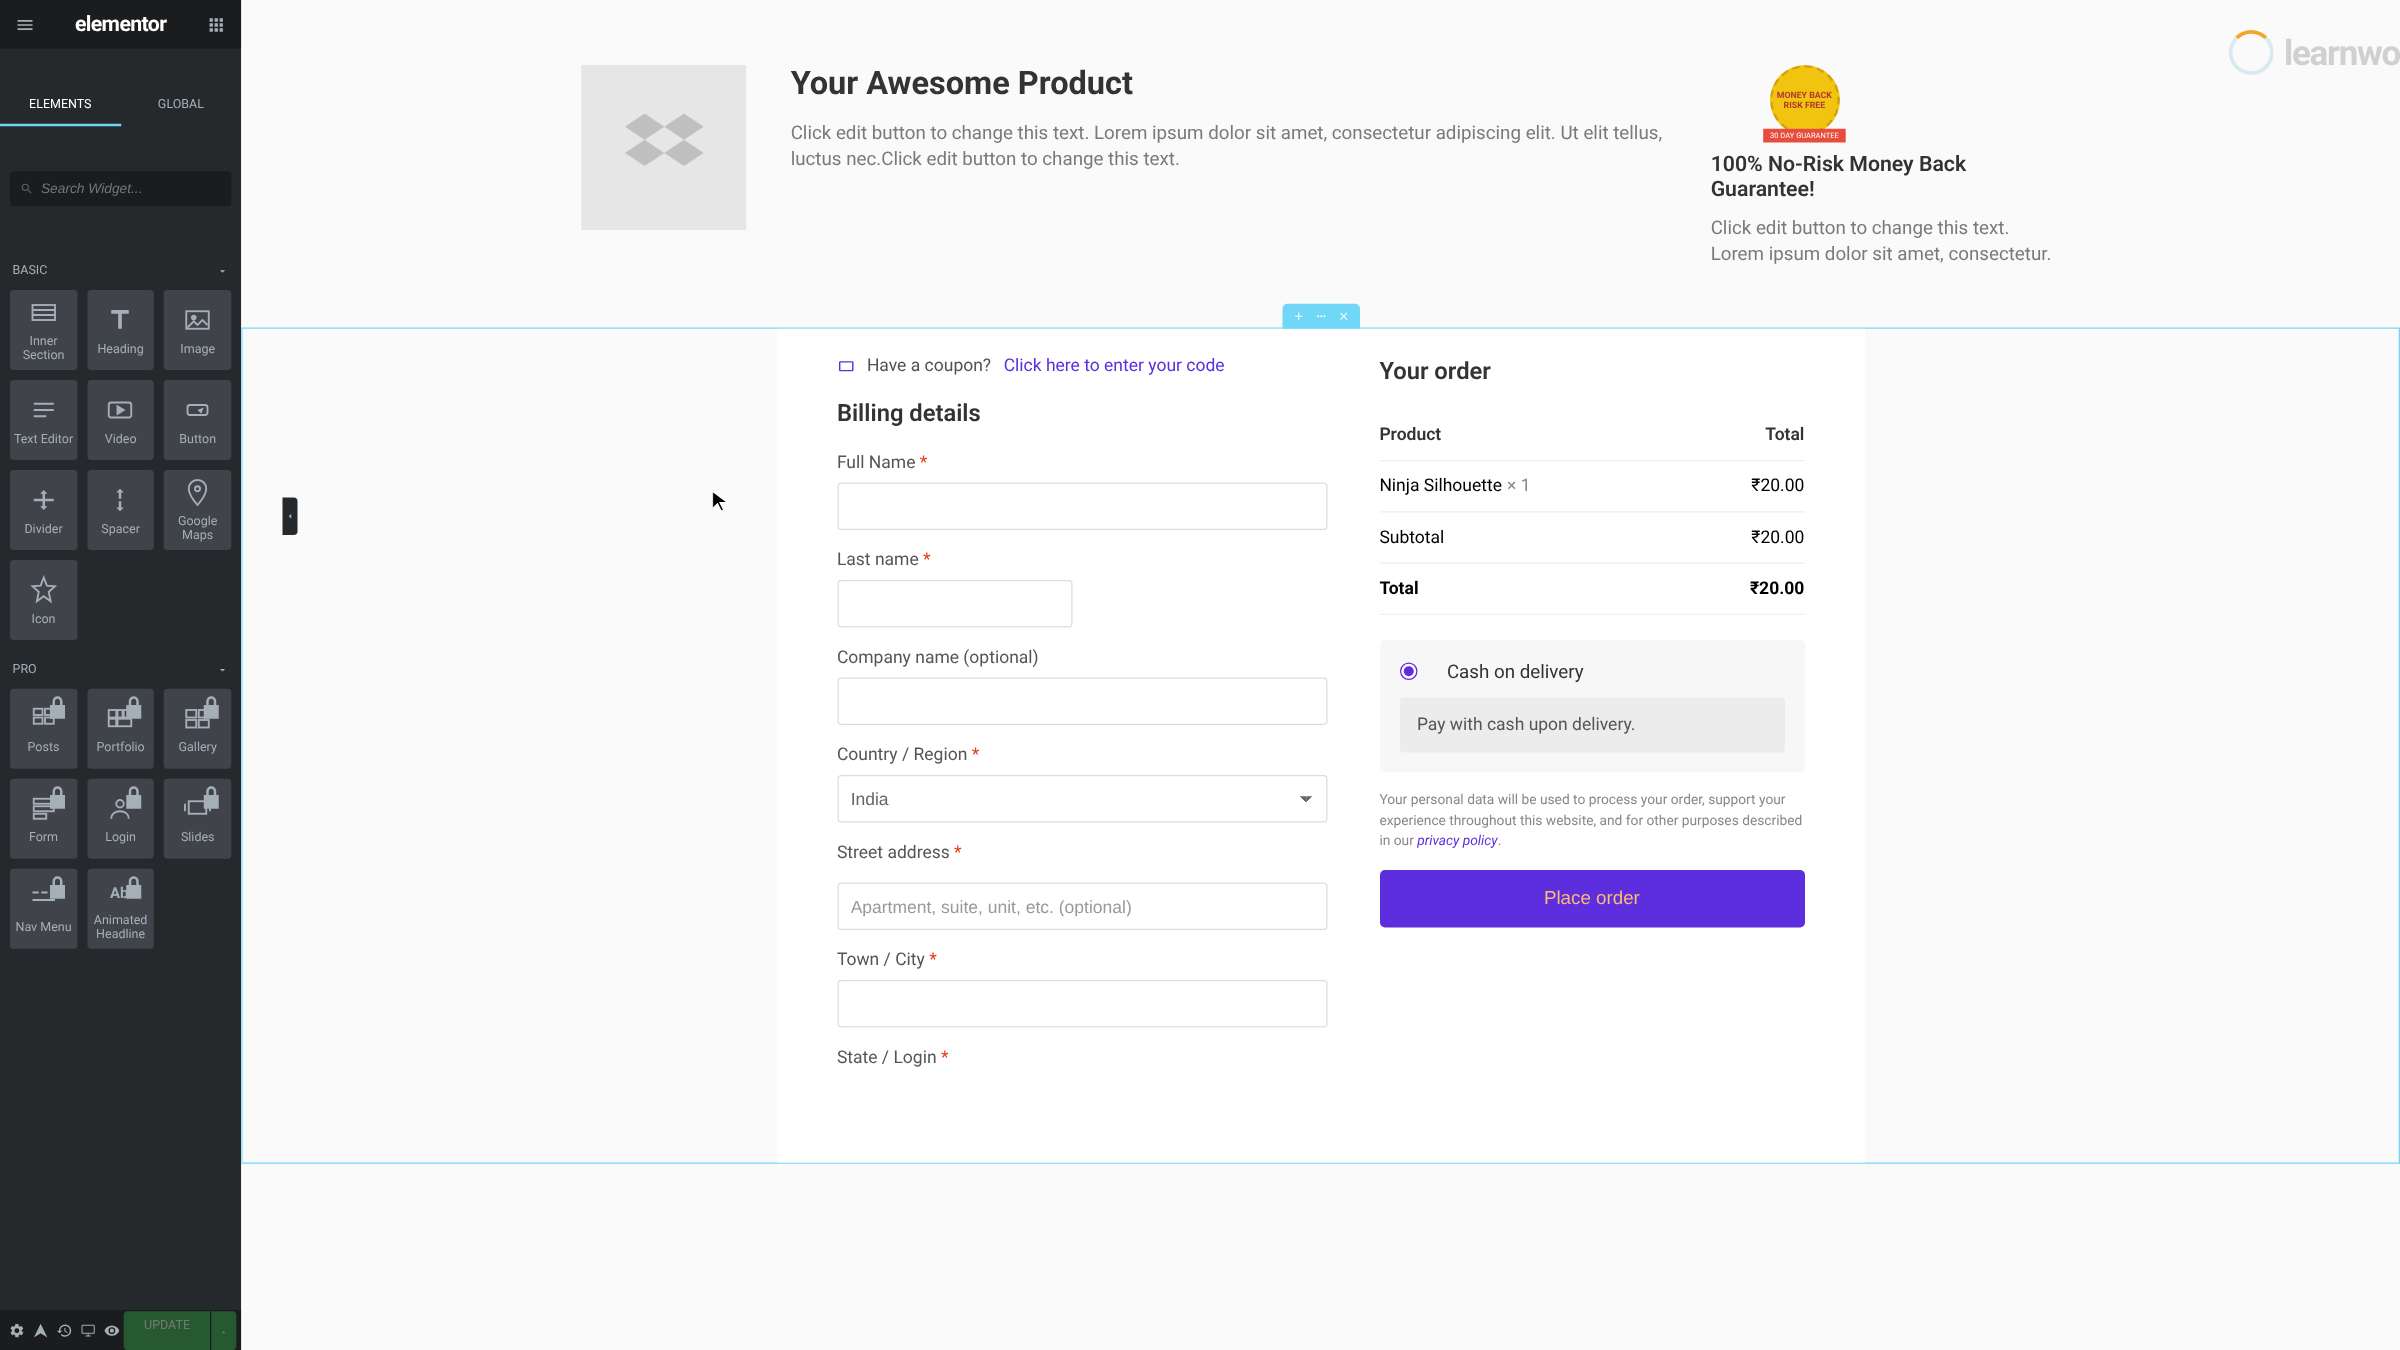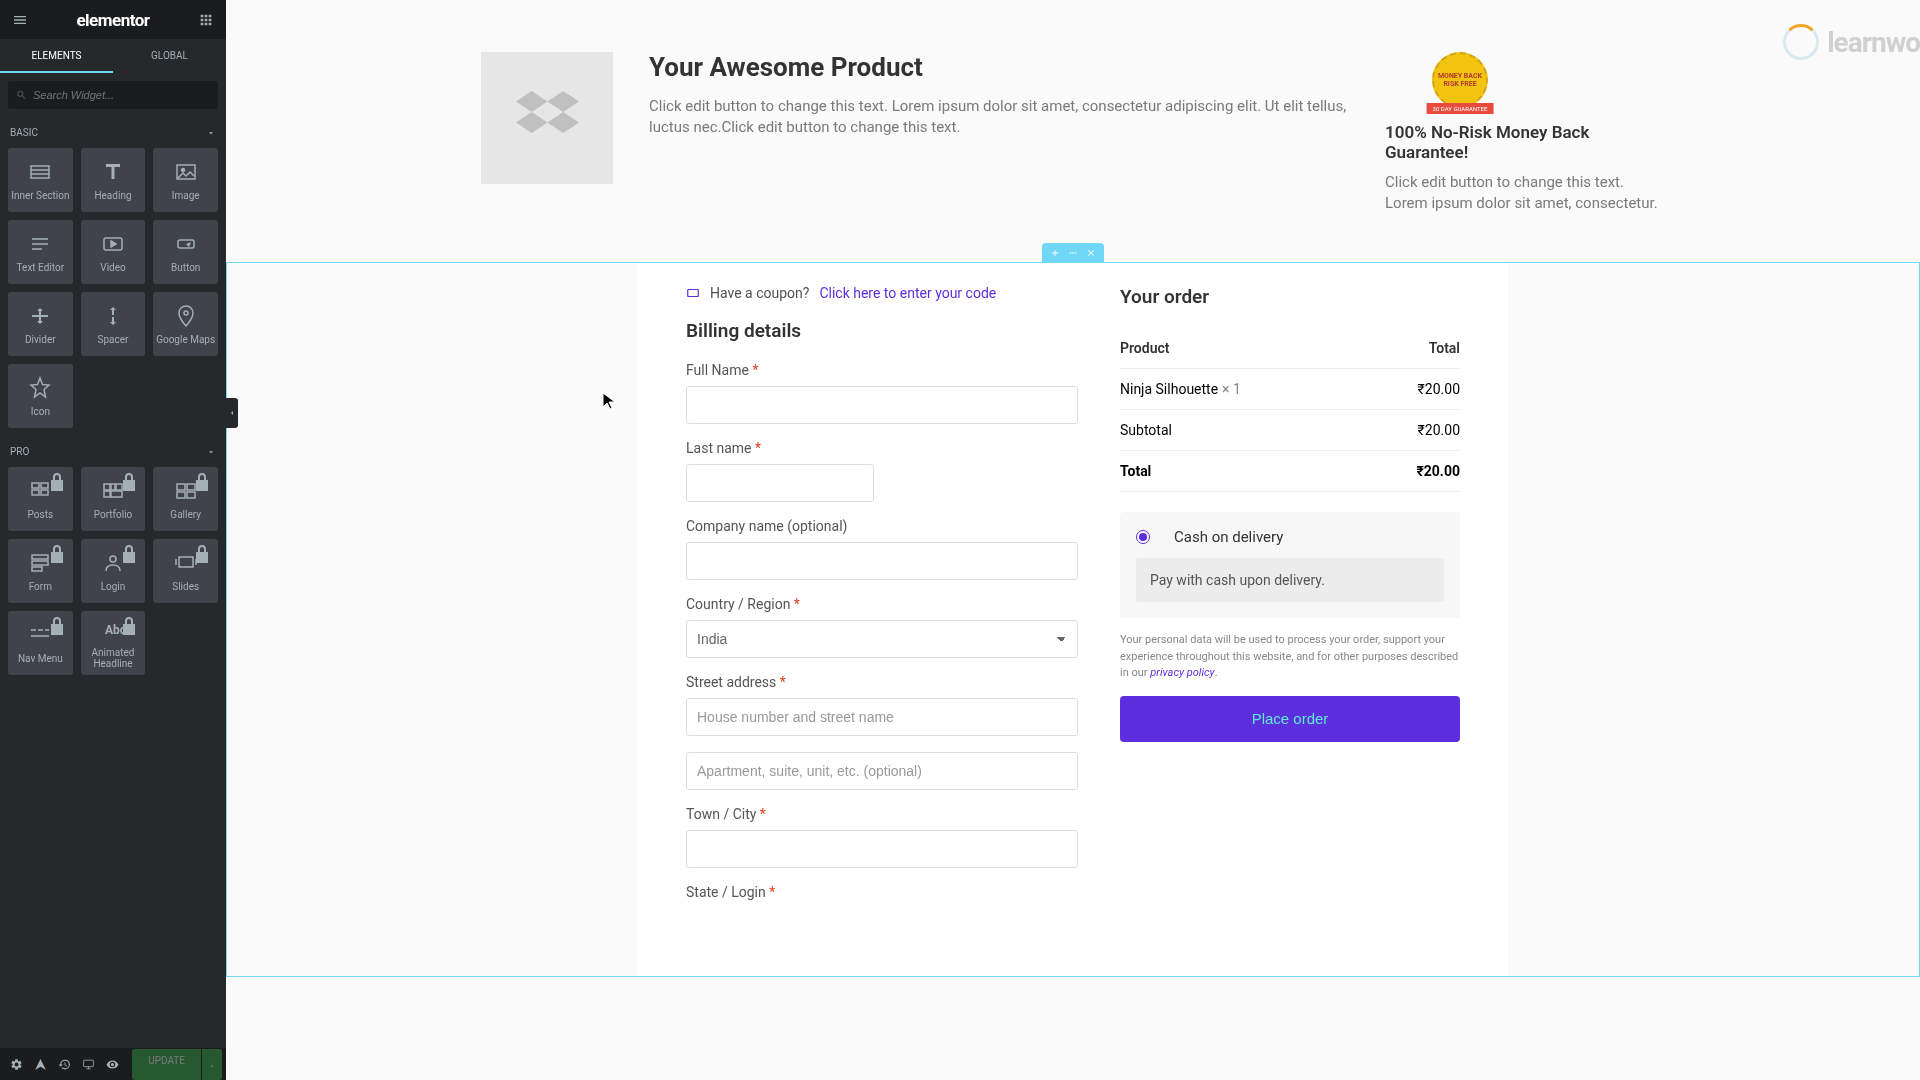--- a/index.html
+++ b/index.html
@@ -1,20 +1,20 @@
 <!DOCTYPE html>
 <html><head>
 <meta charset="utf-8">
 <style>
 * { box-sizing: border-box; margin: 0; padding: 0; }
 body { font-family: -apple-system, "Segoe UI", Roboto, Arial, sans-serif; background: #fff; overflow: hidden; }
 .app { display: flex; height: 100vh; width: 100vw; }
 
 
-.sidebar { width: 226px; background: #26292c; color: #a4afb7; display: flex; flex-direction: column; }
+.sidebar { width: 193px; background: #26292c; color: #a4afb7; display: flex; flex-direction: column; gap: 28px; }
 .sb-header { height: 39px; background: #1a1c1e; display: flex; align-items: center; justify-content: space-between; padding: 0 12px; }
 .sb-menu-icon, .sb-grid-icon { width: 16px; height: 16px; cursor: pointer; color: #a4afb7; }
 .sb-logo { color: #fff; font-weight: 700; font-size: 17px; letter-spacing: -0.5px; }
 .sb-tabs { display: flex; height: 34px; }
 .sb-tab { flex: 1; text-align: center; font-size: 10px; display: flex; align-items: center; justify-content: center; cursor: pointer; color: #a4afb7; border-bottom: 2px solid transparent; }
 .sb-tab.active { color: #fff; border-bottom-color: #71d7f7; }
 .sb-search { margin: 8px 8px; background: #1a1c1e; border-radius: 3px; height: 28px; display: flex; align-items: center; padding: 0 8px; }
 .sb-search svg { width: 12px; height: 12px; margin-right: 6px; color: #556068; }
 .sb-search input { background: transparent; border: none; outline: none; color: #a4afb7; font-size: 11px; font-style: italic; width: 100%; }
 .sb-cat { padding: 10px 10px; font-size: 10px; color: #a4afb7; display: flex; justify-content: space-between; align-items: center; cursor: pointer; }
@@ -88,21 +88,21 @@
 .order-product-qty { color: #888; margin-left: 4px; }
 
 
 .payment-box { background: #f7f7f7; border-radius: 4px; padding: 16px; margin-bottom: 14px; }
 .payment-option { display: flex; align-items: center; gap: 24px; font-size: 15px; color: #333; margin-bottom: 12px; }
 .payment-radio { width: 14px; height: 14px; border: 1px solid #5c2ede; border-radius: 50%; display: flex; align-items: center; justify-content: center; background: #fff; }
 .payment-radio::after { content: ''; width: 8px; height: 8px; background: #5c2ede; border-radius: 50%; }
 .payment-desc { background: #ececec; padding: 14px; font-size: 14px; color: #555; border-radius: 3px; }
 .privacy-text { font-size: 11px; color: #888; line-height: 1.5; margin-bottom: 14px; }
 .privacy-link { color: #5c2ede; cursor: pointer; font-style: italic; }
-.place-order { width: 100%; height: 46px; background: #5c2ede; color: #5eead4; font-size: 15px; border: none; border-radius: 4px; cursor: pointer; }
+.place-order { width: 100%; height: 46px; background: #5c2ede; color: #fdba74; font-size: 15px; border: none; border-radius: 4px; cursor: pointer; }
 
 
 .sb-scroll::-webkit-scrollbar { width: 0; }
 .canvas::-webkit-scrollbar { width: 12px; }
 .canvas::-webkit-scrollbar-track { background: #f1f1f1; }
 .canvas::-webkit-scrollbar-thumb { background: #c1c1c1; }
 
 .cursor-dot { position: absolute; left: 377px; top: 393px; pointer-events: none; z-index: 50; }
 </style>
 </head>
@@ -421,21 +421,20 @@
           <div class="form-row">
             <label class="form-label">Company name (optional)</label>
             <input class="form-input" type="text" style="">
           </div>
           <div class="form-row">
             <label class="form-label"><span>Country / Region</span> <span class="req">*</span></label>
             <select class="form-select"><option>India</option></select>
           </div>
           <div class="form-row">
             <label class="form-label"><span>Street address</span> <span class="req">*</span></label>
-            <input class="form-input" type="text" placeholder="House number and street name" style="">
           </div>
           <div class="form-row">
             <input class="form-input" type="text" placeholder="Apartment, suite, unit, etc. (optional)" style="">
           </div>
           <div class="form-row">
             <label class="form-label"><span>Town / City</span> <span class="req">*</span></label>
             <input class="form-input" type="text" style="">
           </div>
           <div class="form-row">
             <label class="form-label"><span>State / Login</span> <span class="req">*</span></label>

